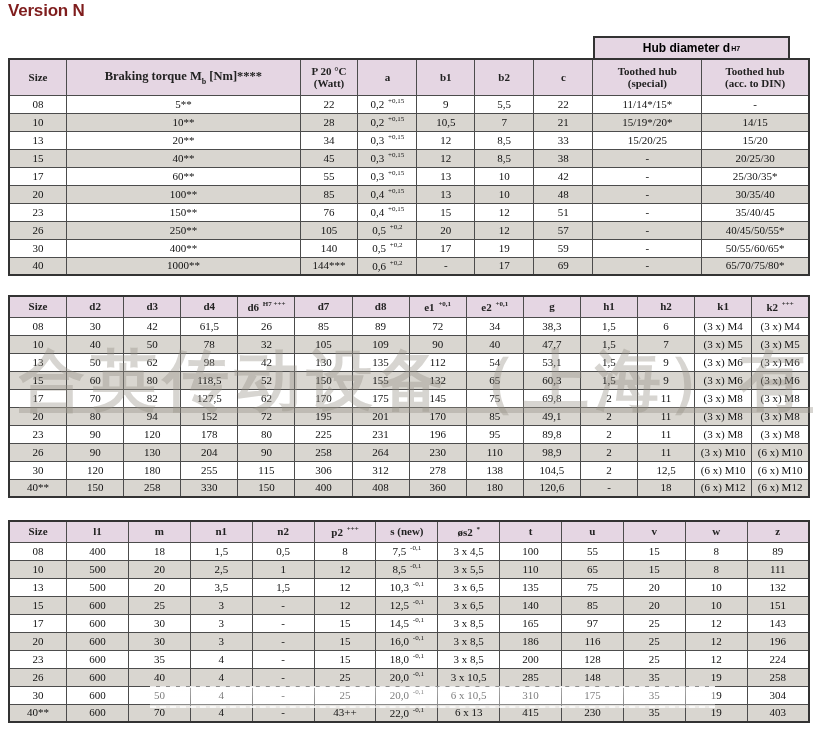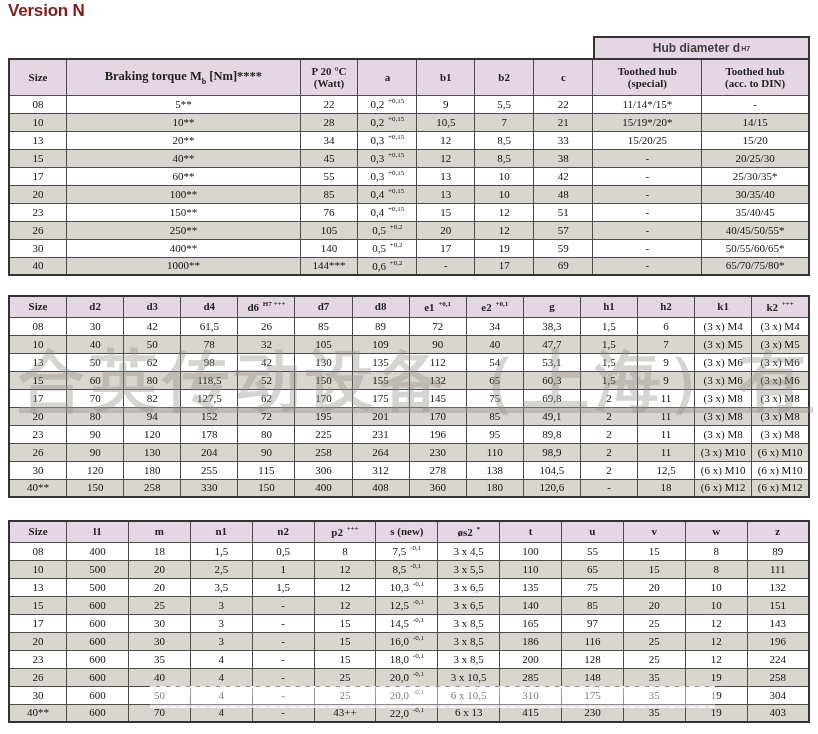--- a/index.html
+++ b/index.html
@@ -21,25 +21,25 @@
   .page-title{
     position:absolute;left:8px;top:1px;
     font-size:17px;font-weight:bold;color:#7f1d1d;
     letter-spacing:-0.2px;
   }
   .tbl{position:absolute;left:8px;width:802px;z-index:1;font-family:Liberation Serif, serif;}
   #table1{top:58px;}
   #table2{top:295px;}
   #table3{top:520px;}
   .hub-band{
-    position:absolute;left:593px;top:36px;width:217px;height:24px;
+    position:absolute;left:593px;top:36px;width:197px;height:24px;
     background:var(--header-bg);
     border:2px solid var(--outer);
     display:flex;align-items:center;justify-content:center;
-    font-size:12px;font-weight:bold;color:#404040;
+    font-size:12px;font-weight:bold;color:#000000;
     z-index:2;
   }
   table.data-table{
     width:100%;
     border-collapse:collapse;
     table-layout:fixed;
     border:2px solid var(--outer);
   }
   .data-table th, .data-table td{
     border:1px solid var(--grid);

